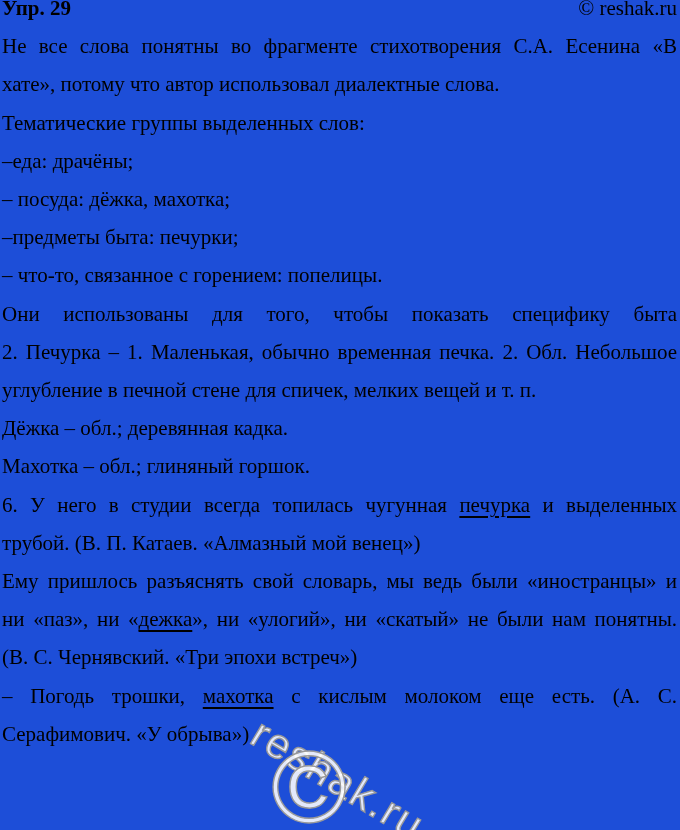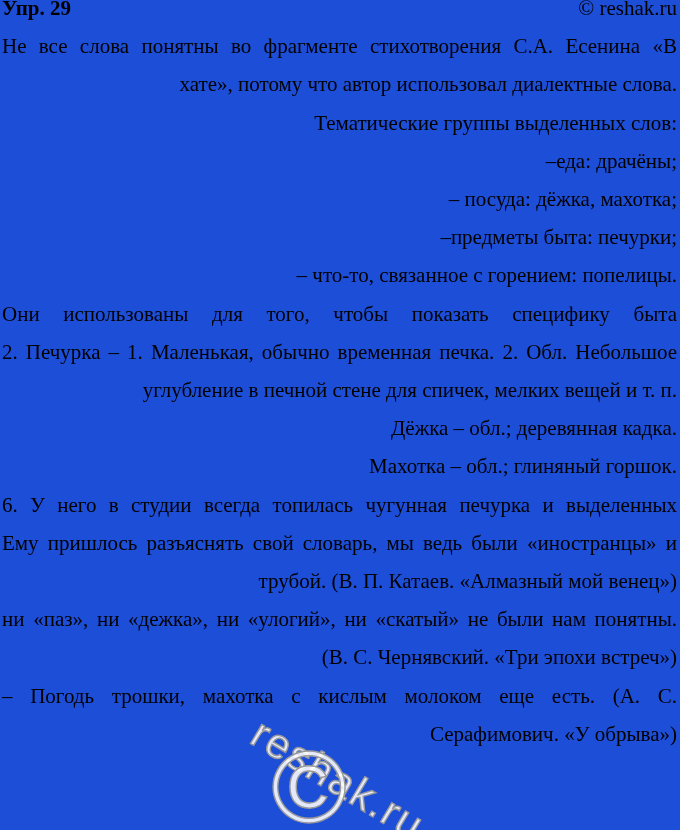--- a/index.html
+++ b/index.html
@@ -21,26 +21,27 @@
     padding: 0 3px 0 2px;
     margin-top: -11px;
   }
   .header-line {
     display: flex;
     justify-content: space-between;
     align-items: baseline;
   }
   .exercise-title { font-weight: 700; }
   .copyright { font-weight: 400; }
-  .line { text-align: right; }
+  .line { text-align: left; }
   .line.stretch {
     text-align: justify;
     text-align-last: justify;
   }
   .uword {
+    text-decoration: underline;
     text-decoration-thickness: 1.5px;
     text-underline-offset: 4px;
   }
   .watermark {
     position: absolute;
     left: 195px; top: 672px;
     overflow: visible;
     pointer-events: none;
   }
   .wm-glyph {
@@ -68,22 +69,22 @@
         <div class="line"><span class="">–еда: драчёны;</span></div>
         <div class="line"><span class="">– посуда: дёжка, махотка;</span></div>
         <div class="line"><span class="">–предметы быта: печурки;</span></div>
         <div class="line"><span class="">– что-то, связанное с горением: попелицы.</span></div>
         <div class="line stretch"><span class="">Они использованы для того, чтобы показать специфику быта</span></div>
         <div class="line stretch"><span class="">2. Печурка – 1. Маленькая, обычно временная печка. 2. Обл. Небольшое</span></div>
         <div class="line"><span class="">углубление в печной стене для спичек, мелких вещей и т. п.</span></div>
         <div class="line"><span class="">Дёжка – обл.; деревянная кадка.</span></div>
         <div class="line"><span class="">Махотка – обл.; глиняный горшок.</span></div>
         <div class="line stretch"><span class="">6. У него в студии всегда топилась чугунная </span><span class="uword">печурка</span><span class=""> и выделенных</span></div>
+        <div class="line"><span class="">трубой. (В. П. Катаев. «Алмазный мой венец»)</span></div>
         <div class="line stretch"><span class="">Ему пришлось разъяснять свой словарь, мы ведь были «иностранцы» и</span></div>
-        <div class="line"><span class="">трубой. (В. П. Катаев. «Алмазный мой венец»)</span></div>
         <div class="line stretch"><span class="">ни «паз», ни «</span><span class="uword">дежка</span><span class="">», ни «улогий», ни «скатый» не были нам понятны.</span></div>
         <div class="line"><span class="">(В. С. Чернявский. «Три эпохи встреч»)</span></div>
         <div class="line stretch"><span class="">– Погодь трошки, </span><span class="uword">махотка</span><span class=""> с кислым молоком еще есть. (А. С.</span></div>
         <div class="line"><span class="">Серафимович. «У обрыва»)</span></div>
       </div>
   </div>
 
   <svg class="watermark" width="250" height="158" aria-hidden="true">
     <text class="wm-glyph wm-text" x="53" y="70" transform="rotate(31 53 70)">reshak.ru</text>
     <text class="wm-glyph wm-copy" x="114" y="150" text-anchor="middle">©</text>

